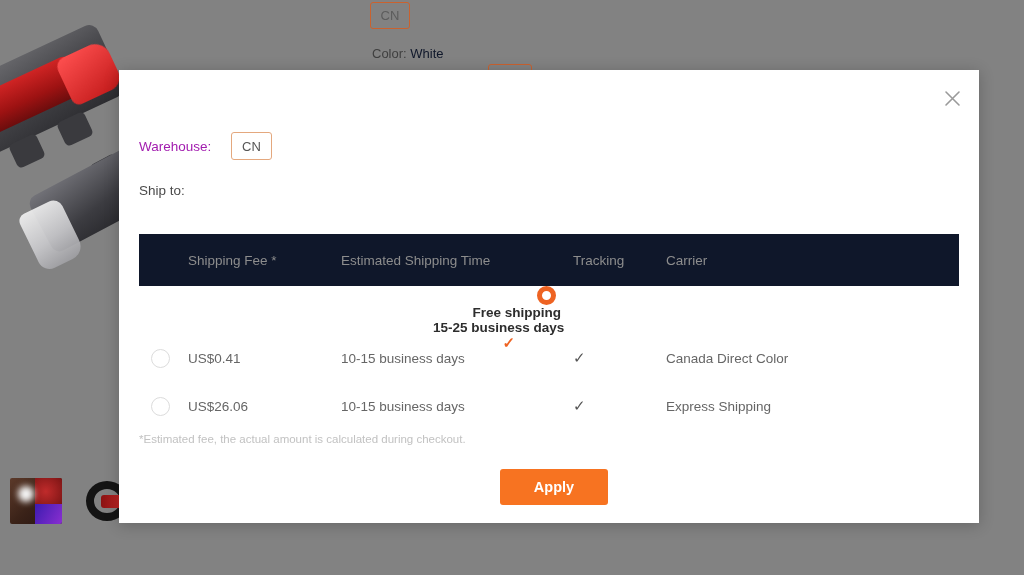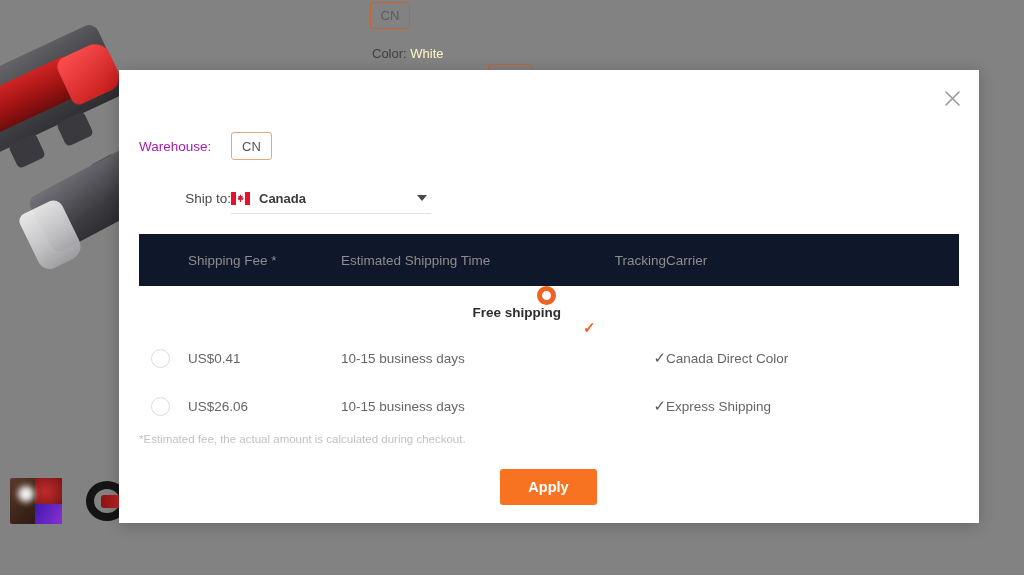--- a/index.html
+++ b/index.html
@@ -105,21 +105,21 @@
     border: 1.5px solid #c9622f;
     border-radius: 3px;
     color: #5c5c5c; font-size: 13px;
     display: flex; align-items: center; justify-content: center;
     background: transparent;
   }
   .bg-color-line {
     position: absolute; left: 372px; top: 46px;
     font-size: 13px; color: #3f3f3f;
   }
-  .bg-color-line .val { color: #fef9c3; text-align: center; }
+  .bg-color-line .val { color: #0f172a; text-align: center; }
   .bg-chip-partial {
     position: absolute; left: 488px; top: 64px;
     width: 44px; height: 26px;
     border: 1.5px solid #c9622f; border-radius: 3px;
   }
 
   
   .modal {
     position: absolute;
     left: 119px; top: 70px;
@@ -152,21 +152,21 @@
     border-radius: 3px;
     display: flex; align-items: center; justify-content: center;
     font-size: 13px; color: #555555;
     cursor: pointer; background: #fff;
   }
 
   .row-shipto {
     position: absolute; left: 20px; top: 113px;
     display: flex; align-items: center;
   }
-  .label-shipto { font-size: 13.5px; color: #4a4a4a; width: 92px; text-align: right; }
+  .label-shipto { font-size: 13.5px; color: #4a4a4a; width: 92px; }
   .country-select {
     width: 200px; height: 31px;
     border-bottom: 1px solid #e3e3e3;
     display: flex; align-items: center;
     cursor: pointer; position: relative;
   }
   .flag {
     width: 19px; height: 13px; margin-right: 9px;
     position: relative; overflow: hidden;
     background: #ffffff;
@@ -209,21 +209,21 @@
   .tr-row {
     display: flex; align-items: center;
     height: 48px;
     font-size: 13.5px; color: #666666;
     cursor: pointer;
   }
   .tr-row.selected { color: #2d2d2d; font-weight: bold; flex-direction: column; }
   .c-radio { width: 49px; flex: none; display: flex; align-items: center; padding-left: 12px; }
   .c-fee   { width: 153px; flex: none; }
   .c-time  { width: 232px; flex: none; }
-  .c-track { width: 93px; flex: none; text-align: right; }
+  .c-track { width: 93px; flex: none; }
   .c-carrier { flex: 1 1 auto; }
 
   .radio {
     width: 19px; height: 19px; border-radius: 50%;
     border: 1.5px solid #dcdcdc; background: #fff;
     display: block;
   }
   .radio.on {
     border: 5px solid #ee6322;
     background: #fff;
@@ -231,21 +231,21 @@
   .check { font-size: 15px; color: #555555; line-height: 1; }
   .check.on { color: #ee6322; }
 
   .footnote {
     position: absolute; left: 20px; top: 363px;
     font-size: 11.5px; color: #c2c2c2;
   }
 
   .apply-btn {
     position: absolute; left: 381px; top: 399px;
-    width: 97px; height: 36px;
+    width: 108px; height: 36px;
     background: #f77321;
     color: #ffffff; font-size: 14.5px; font-weight: bold;
     border: none; border-radius: 3px;
     cursor: pointer;
     font-family: "Liberation Sans", sans-serif;
   }
 </style>
 </head>
 <body>
 
@@ -294,44 +294,38 @@
 
   <div class="row-warehouse">
     <span class="label-warehouse">Warehouse:</span>
     <div class="cn-chip">
       <span>CN</span>
     </div>
   </div>
 
   <div class="row-shipto">
     <span class="label-shipto">Ship to:</span>
-    <div class="country-select">
-      <span class="flag">
-        <span class="leaf"></span>
-      </span>
-      <span class="country-name">Canada</span>
-      <span class="caret"></span>
-    </div>
   </div>
 
   <div class="ship-table">
 
     <div class="th-row">
       <div class="c-radio"></div>
       <div class="c-fee">Shipping Fee *</div>
       <div class="c-time">Estimated Shipping Time</div>
       <div class="c-track">Tracking</div>
       <div class="c-carrier">Carrier</div>
     </div>
 
     <div class="tr-row selected">
       <div class="c-radio">
         <span class="radio on"></span>
       </div>
       <div class="c-fee">Free shipping</div>
+      <div class="c-time">15-25 business days</div>
       <div class="c-track">
         <span class="check on">✓</span>
       </div>
     </div>
 
     <div class="tr-row">
       <div class="c-radio">
         <span class="radio"></span>
       </div>
       <div class="c-fee">US$0.41</div>

